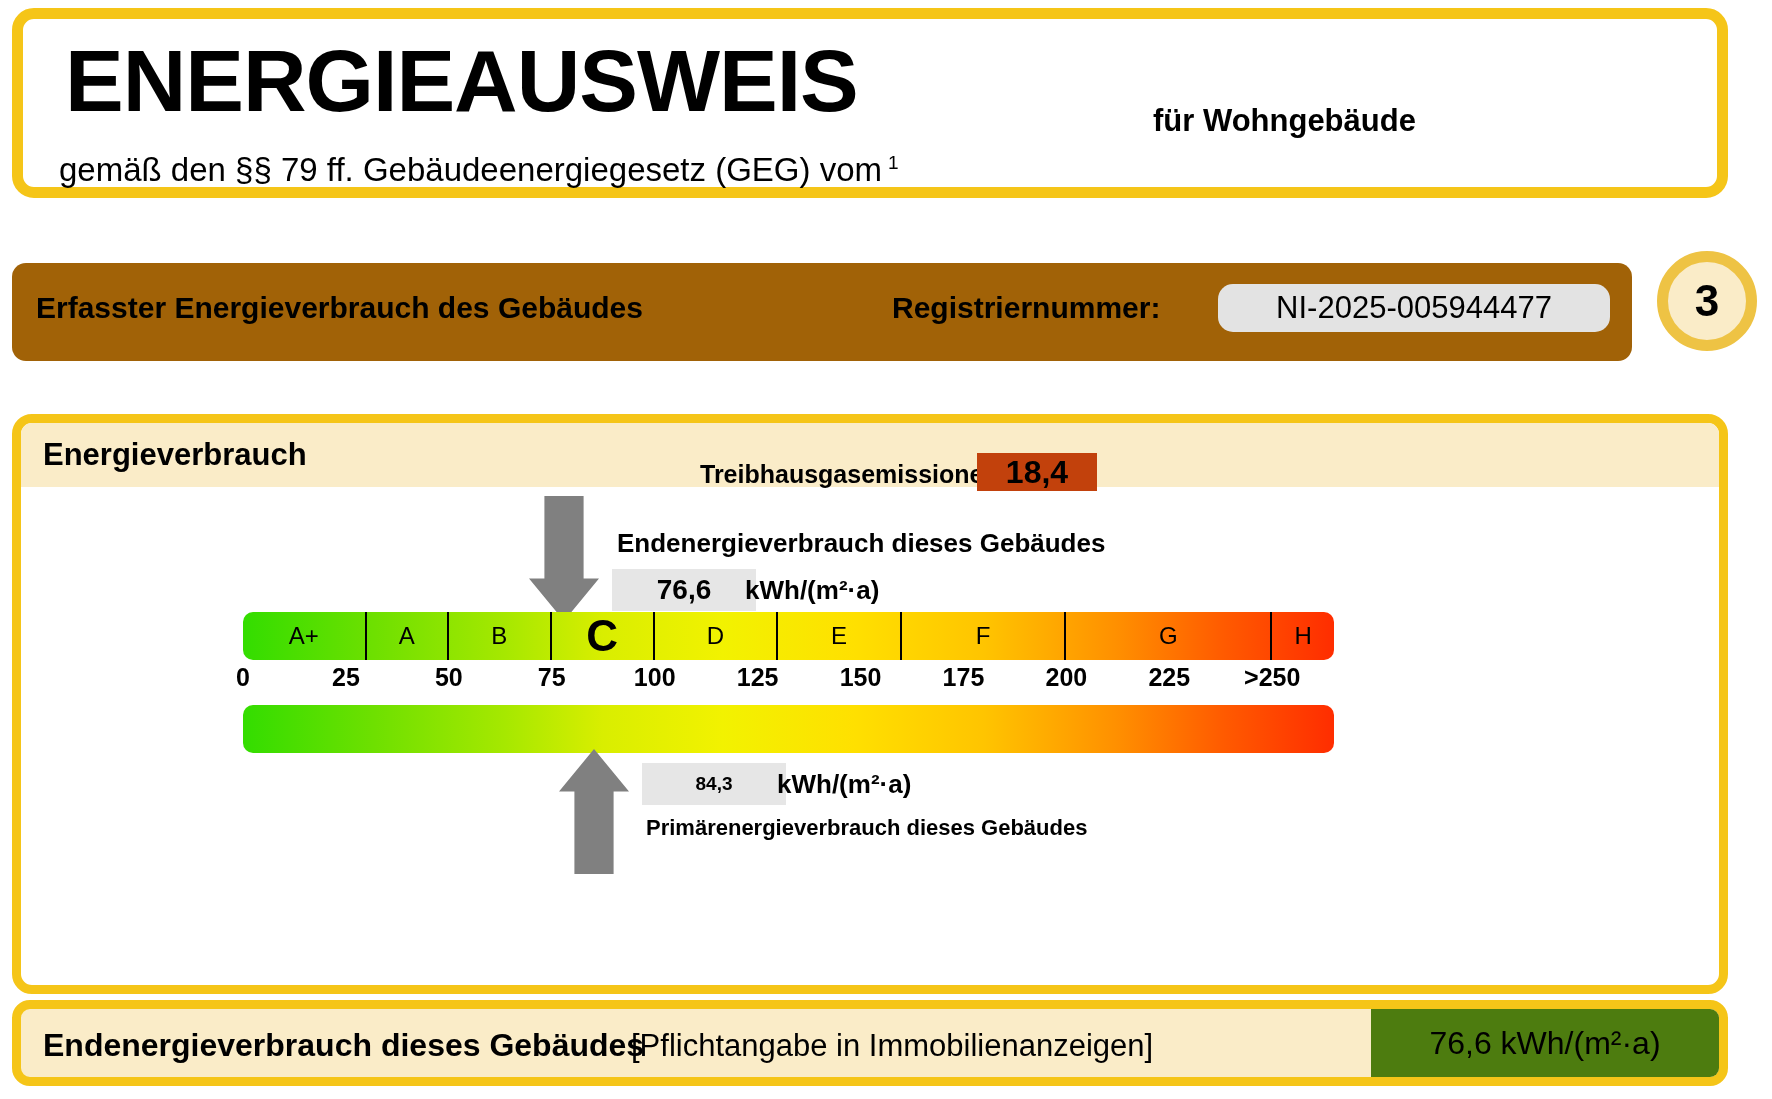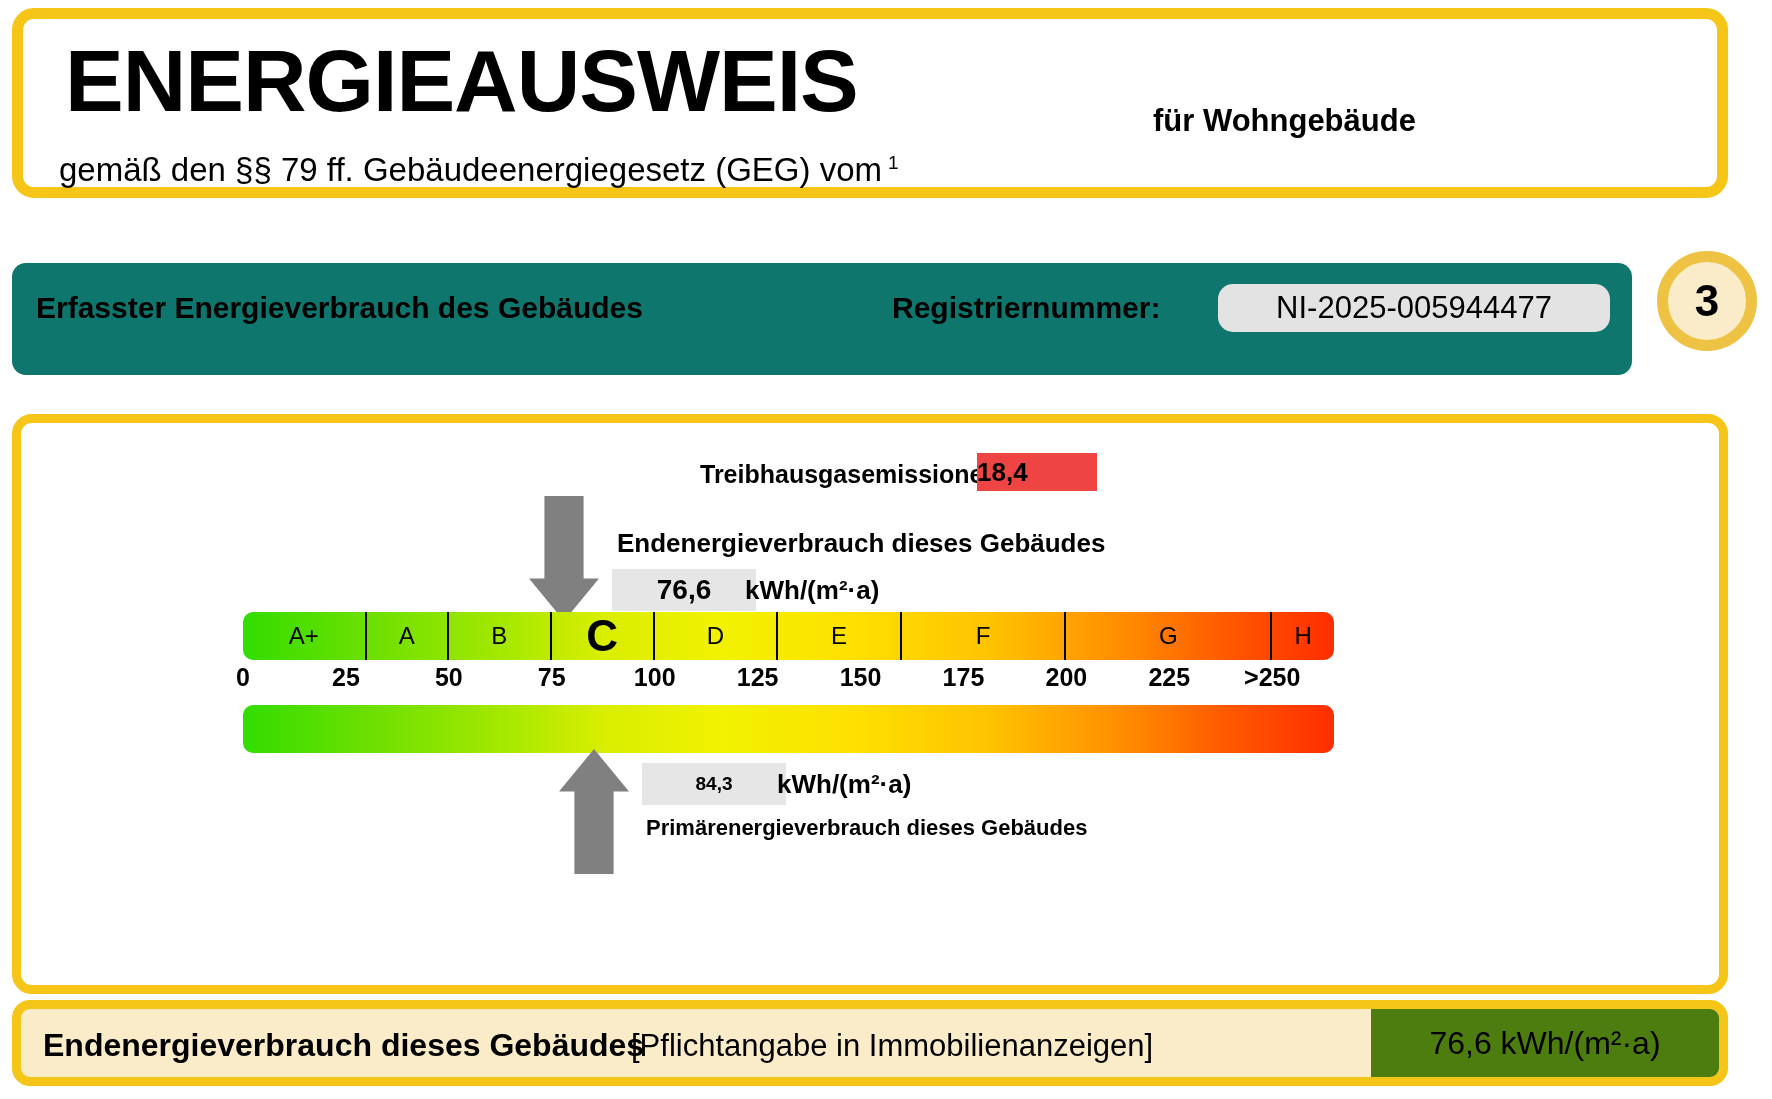--- a/index.html
+++ b/index.html
@@ -70,22 +70,22 @@
     line-height: 44px;
     white-space: nowrap;
   }
 
   
   .reg-band {
     position: absolute;
     left: 12px;
     top: 263px;
     width: 1620px;
-    height: 112px;
-    background: #0f766e;
+    height: 98px;
+    background: #a16207;
     border-radius: 14px;
     box-sizing: border-box;
   }
   .reg-title {
     position: absolute;
     left: 24px;
     top: 28px;
     font-size: 30px;
     font-weight: bold;
     white-space: nowrap;
@@ -165,23 +165,24 @@
     font-size: 25px;
     font-weight: bold;
     white-space: nowrap;
   }
   .ghg-chip {
     position: absolute;
     left: 956px;
     top: 30px;
     width: 120px;
     height: 38px;
-    background: #ef4444;
-    font-size: 26px;
-    font-weight: bold;
+    background: #c2410c;
+    font-size: 32px;
+    font-weight: bold;
+    text-align: center;
     line-height: 38px;
   }
   .ghg-unit {
     position: absolute;
     left: 1096px;
     top: 37px;
     font-size: 25px;
     font-weight: bold;
     white-space: nowrap;
   }
@@ -390,20 +391,23 @@
 </div>
 
 <div class="reg-band">
   <div class="reg-title">Erfasster Energieverbrauch des Gebäudes</div>
   <div class="reg-label">Registriernummer:</div>
   <div class="reg-chip">NI-2025-005944477</div>
 </div>
 <div class="page-circle">3</div>
 
 <div class="main-panel">
+  <div class="panel-head">
+    <div class="panel-head-label">Energieverbrauch</div>
+  </div>
 
   <div class="ghg-label">Treibhausgasemissionen</div>
   <div class="ghg-chip">18,4</div>
 
   <div class="arrow-down"></div>
 
   <div class="ee-title">Endenergieverbrauch dieses Gebäudes</div>
   <div class="ee-chip">76,6</div>
   <div class="ee-unit">kWh/(m²·a)</div>
 

